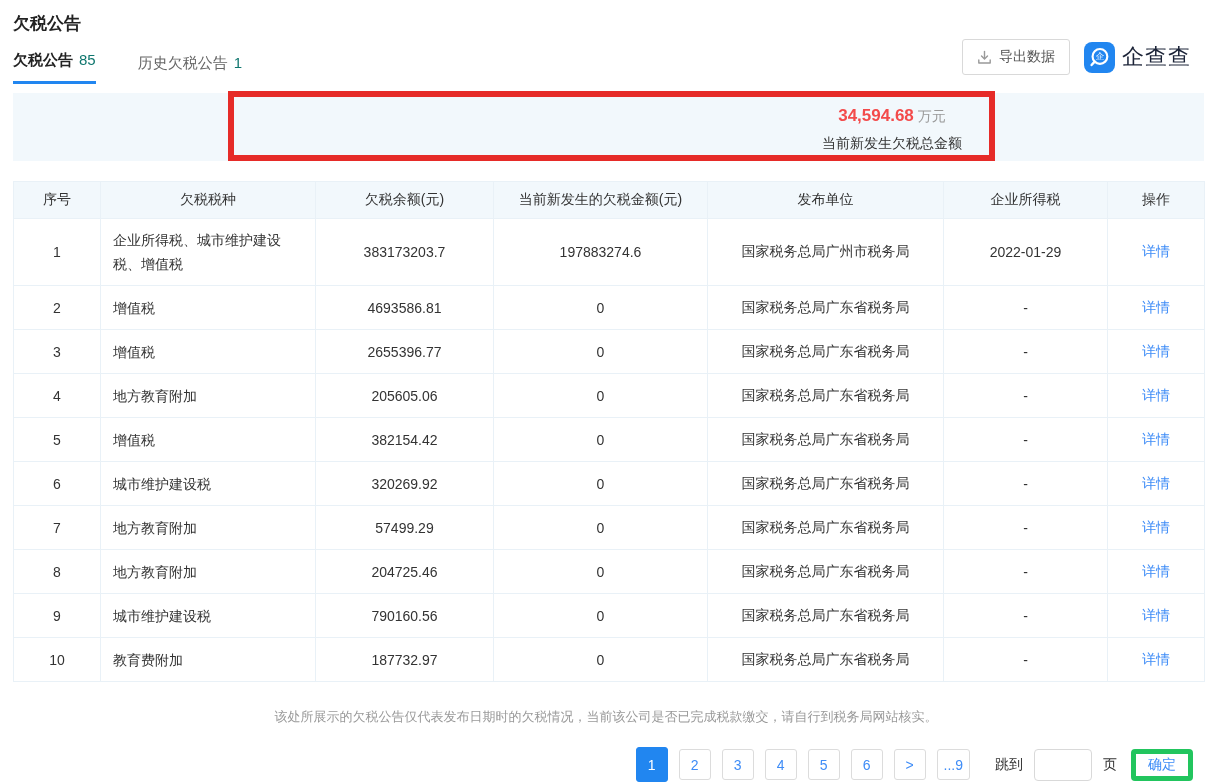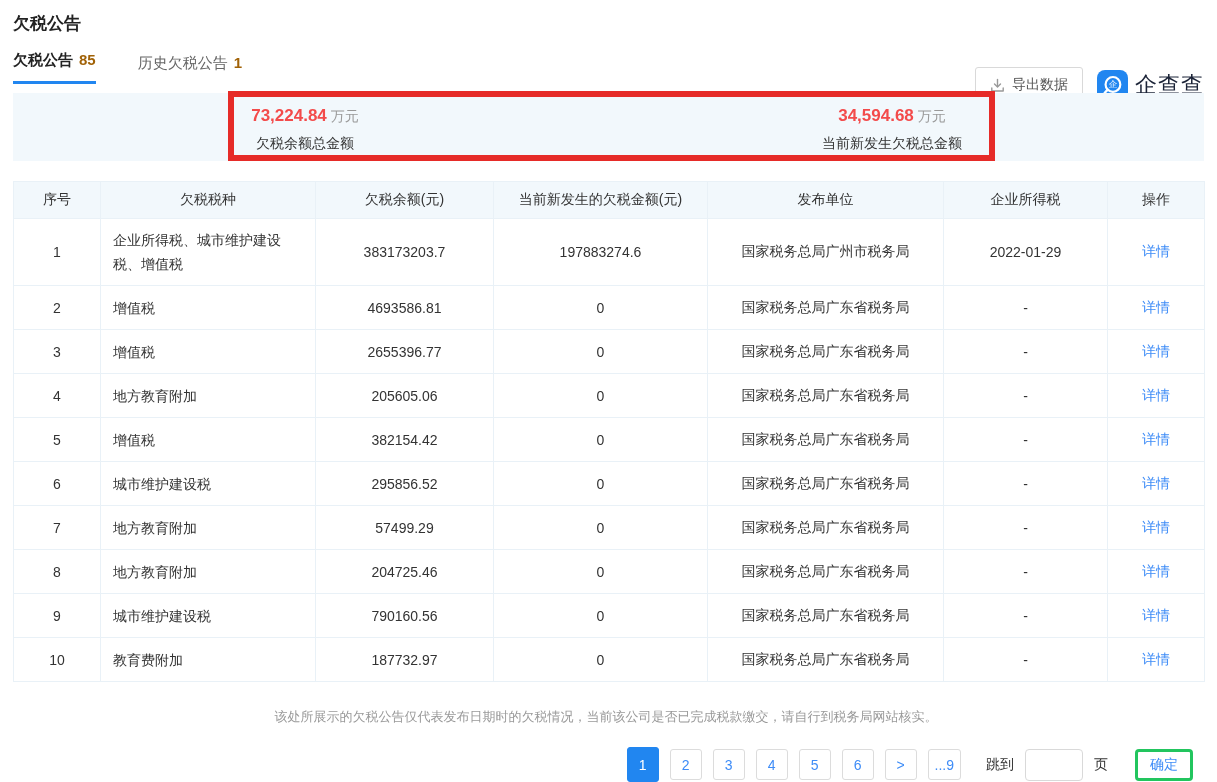--- a/index.html
+++ b/index.html
@@ -7,22 +7,22 @@
   body {
     width:1217px; height:782px; position:relative;
     font-family:"Liberation Sans","DejaVu Sans",sans-serif;
     color:#333; font-size:14px; overflow:hidden;
   }
   
   .page-title { padding:12px 13px 0; font-size:17px; font-weight:bold; color:#222; }
   .tabbar { display:flex; gap:42px; margin:16px 13px 0; align-items:flex-end; }
   .tab { display:flex; gap:6px; align-items:baseline; padding-bottom:11px; cursor:pointer; font-size:15px; color:#666; }
   .tab.active { color:#222; font-weight:bold; border-bottom:3px solid #2186f0; }
-  .tab .count { color:#a16207; font-weight:bold; }
-  .header-right { position:absolute; top:39px; right:13px; display:flex; align-items:center; gap:14px;margin-top:28px; }
+  .tab .count { color:#0f766e; font-weight:normal; }
+  .header-right { position:absolute; top:39px; right:26px; display:flex; align-items:center; gap:14px; }
   .export-btn { display:flex; align-items:center; gap:7px; border:1px solid #d9d9d9; border-radius:3px;
     background:#fff; padding:8px 14px; font-size:14px; color:#555; cursor:pointer; }
   .brand { display:flex; align-items:center; gap:7px; cursor:pointer; }
   .brand-icon { width:31px; height:31px; background:#2186f0; border-radius:8px; display:flex; align-items:center; justify-content:center; }
   .brand-name { font-size:22px; color:#1b2337; font-weight:500; letter-spacing:1px; }
   
   .summary-bar { position:relative; margin:9px 13px 0; height:68px; background:#f2f8fc; }
   .stat { position:absolute; top:13px; text-align:center; white-space:nowrap; }
   .stat-1 { left:292px; transform:translateX(-50%); }
   .stat-2 { left:879px; transform:translateX(-50%); }
@@ -41,21 +41,21 @@
   a.detail-link { color:#3e8cf7; text-decoration:none; cursor:pointer; }
   
   .note { margin:26px 13px 0 8px; font-size:13px; color:#999;text-align:center; }
   .pagination { display:flex; justify-content:flex-end; align-items:center; gap:11px; margin:21px 24px 0 0; }
   .page-btn { min-width:32px; height:31px; border:1px solid #dcdcdc; border-radius:3px; background:#fff;
     color:#3e8cf7; font-size:14px; display:flex; align-items:center; justify-content:center; cursor:pointer; padding:0 6px; }
   .page-btn.active { background:#2186f0; border-color:#2186f0; color:#fff; height:35px; }
   .jump-label { color:#333; margin-left:14px; }
   .jump-input { width:58px; height:32px; border:1px solid #d9d9d9; border-radius:4px; outline:none; padding:0 6px; font-size:14px; }
   .page-unit { color:#333; }
-  .confirm-btn { margin-left:16px; height:32px; padding:0 12px; border:3px solid #22c55e; border-radius:4px;
+  .confirm-btn { margin-left:3px; height:32px; padding:0 12px; border:5px solid #22c55e; border-radius:4px;
     background:#fff; color:#3e8cf7; font-size:14px; cursor:pointer; }
 </style>
 </head>
 <body>
 
 <div class="page-title">欠税公告</div>
 
 <div class="tabbar">
   <div class="tab active">
     <span>欠税公告</span>
@@ -84,26 +84,20 @@
         <circle cx="15.5" cy="13.8" r="8.2" fill="none" stroke="#fff" stroke-width="2.4"></circle>
         <path d="M9.6 19.6 L6.2 23.4" stroke="#fff" stroke-width="2.6" stroke-linecap="round"></path>
         <text x="15.5" y="17.2" text-anchor="middle" font-size="9.5" fill="#fff">企</text>
       </svg>
     </div>
     <span class="brand-name">企查查</span>
   </div>
 </div>
 
 <div class="summary-bar">
-  <div class="stat stat-1">
-    <div>
-      <span class="stat-value">73,224.84</span><span class="stat-unit">万元</span>
-    </div>
-    <div class="stat-label">欠税余额总金额</div>
-  </div>
   <div class="stat stat-2">
     <div>
       <span class="stat-value">34,594.68</span><span class="stat-unit">万元</span>
     </div>
     <div class="stat-label">当前新发生欠税总金额</div>
   </div>
   <div class="annotation-box"></div>
 </div>
 
 <table>
@@ -169,21 +163,21 @@
       <td class="tax-type">增值税</td>
       <td>382154.42</td>
       <td>0</td>
       <td>国家税务总局广东省税务局</td>
       <td>-</td>
       <td><a class="detail-link">详情</a></td>
     </tr>
     <tr>
       <td>6</td>
       <td class="tax-type">城市维护建设税</td>
-      <td>295856.52</td>
+      <td>320269.92</td>
       <td>0</td>
       <td>国家税务总局广东省税务局</td>
       <td>-</td>
       <td><a class="detail-link">详情</a></td>
     </tr>
     <tr>
       <td>7</td>
       <td class="tax-type">地方教育附加</td>
       <td>57499.29</td>
       <td>0</td>

